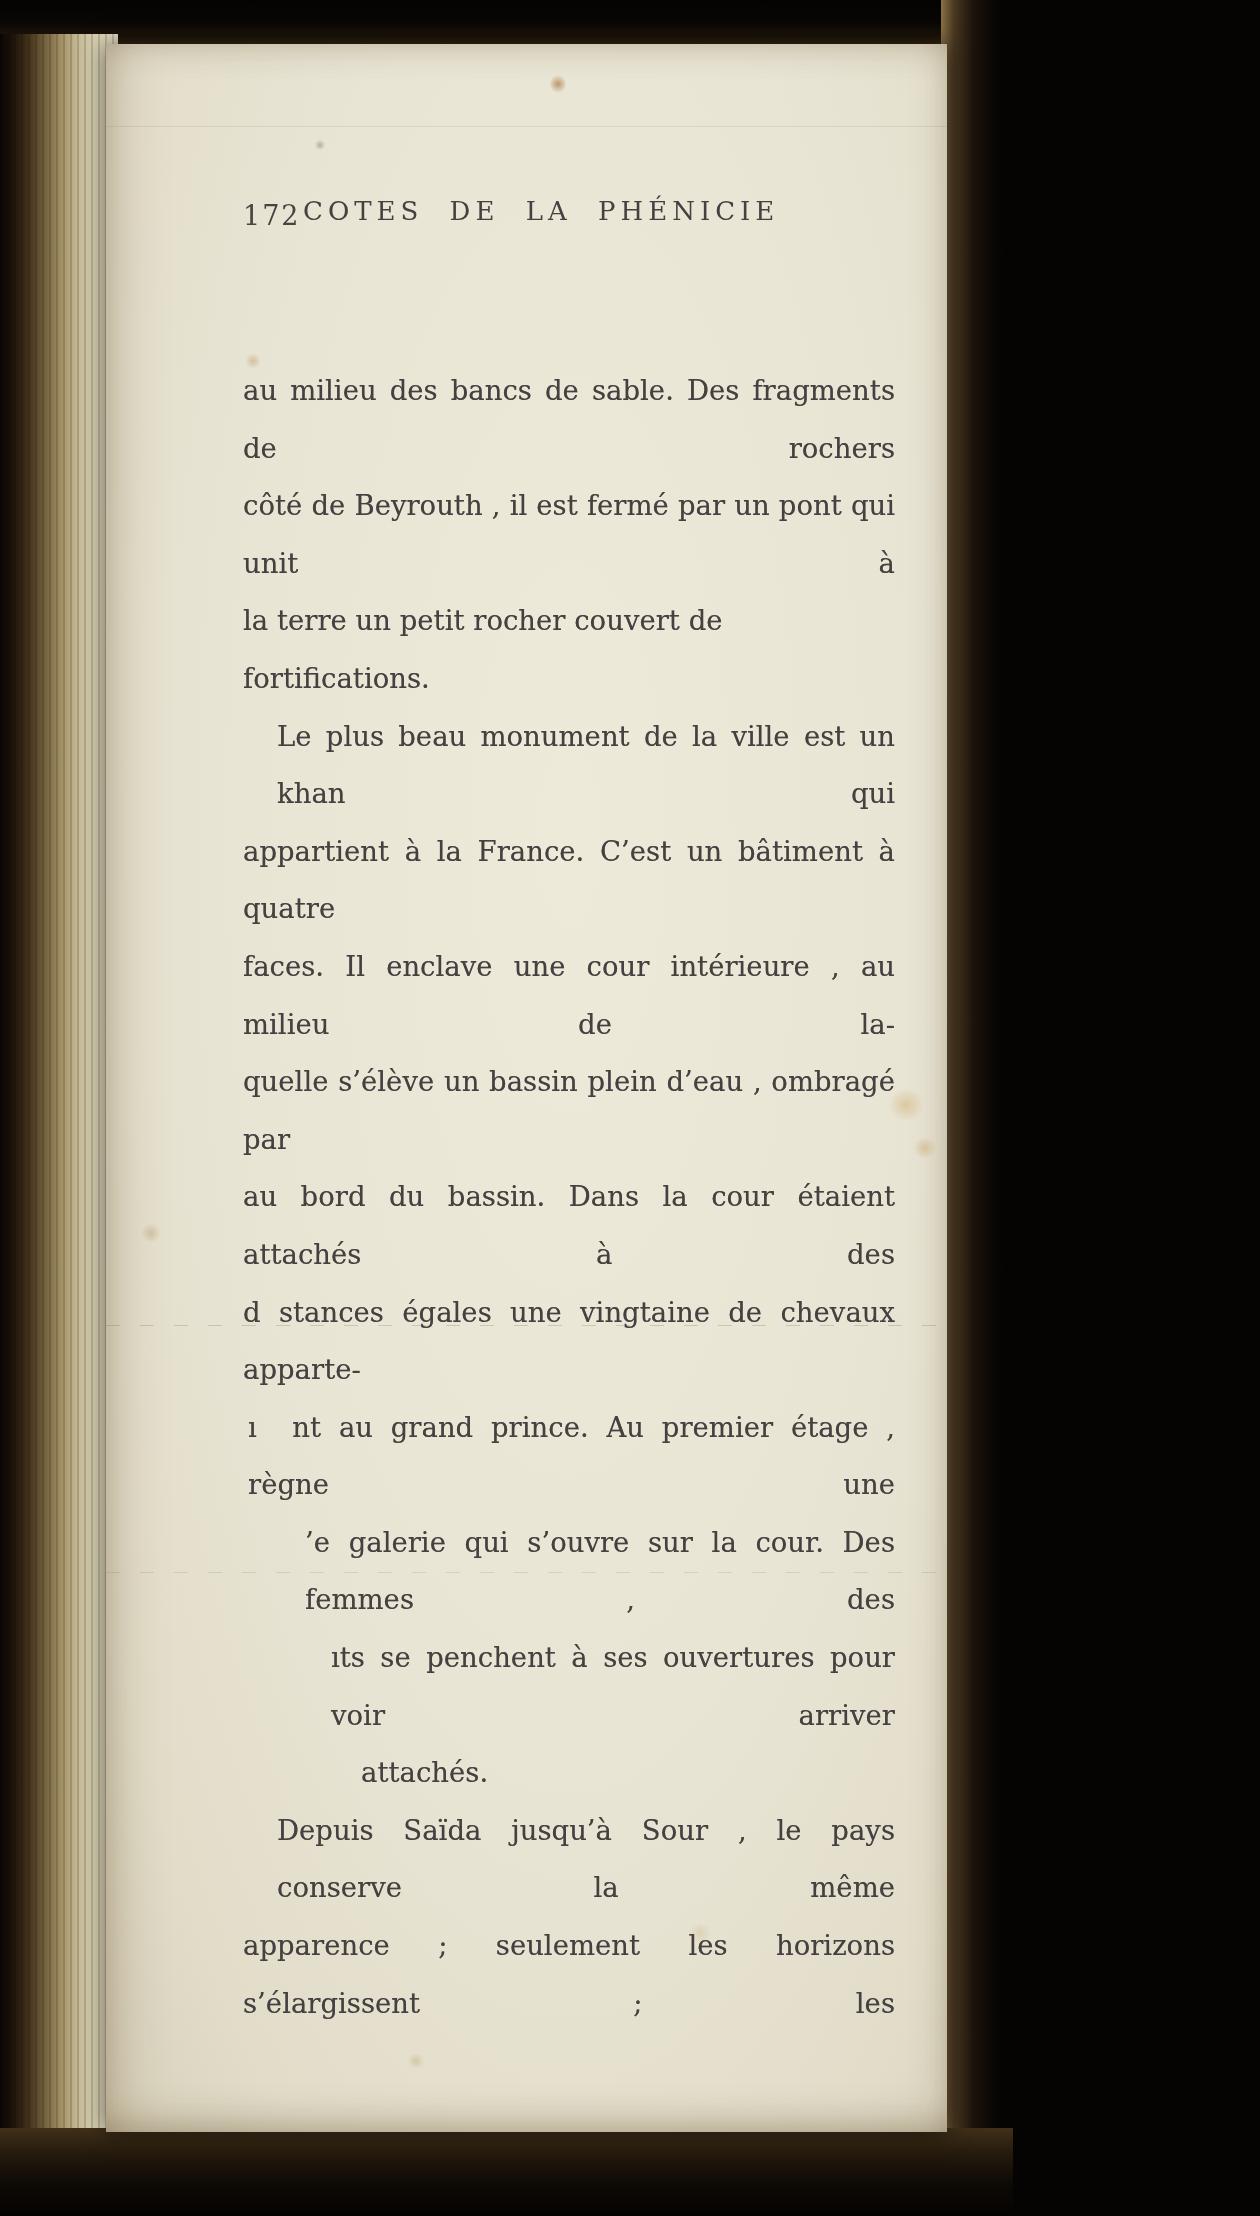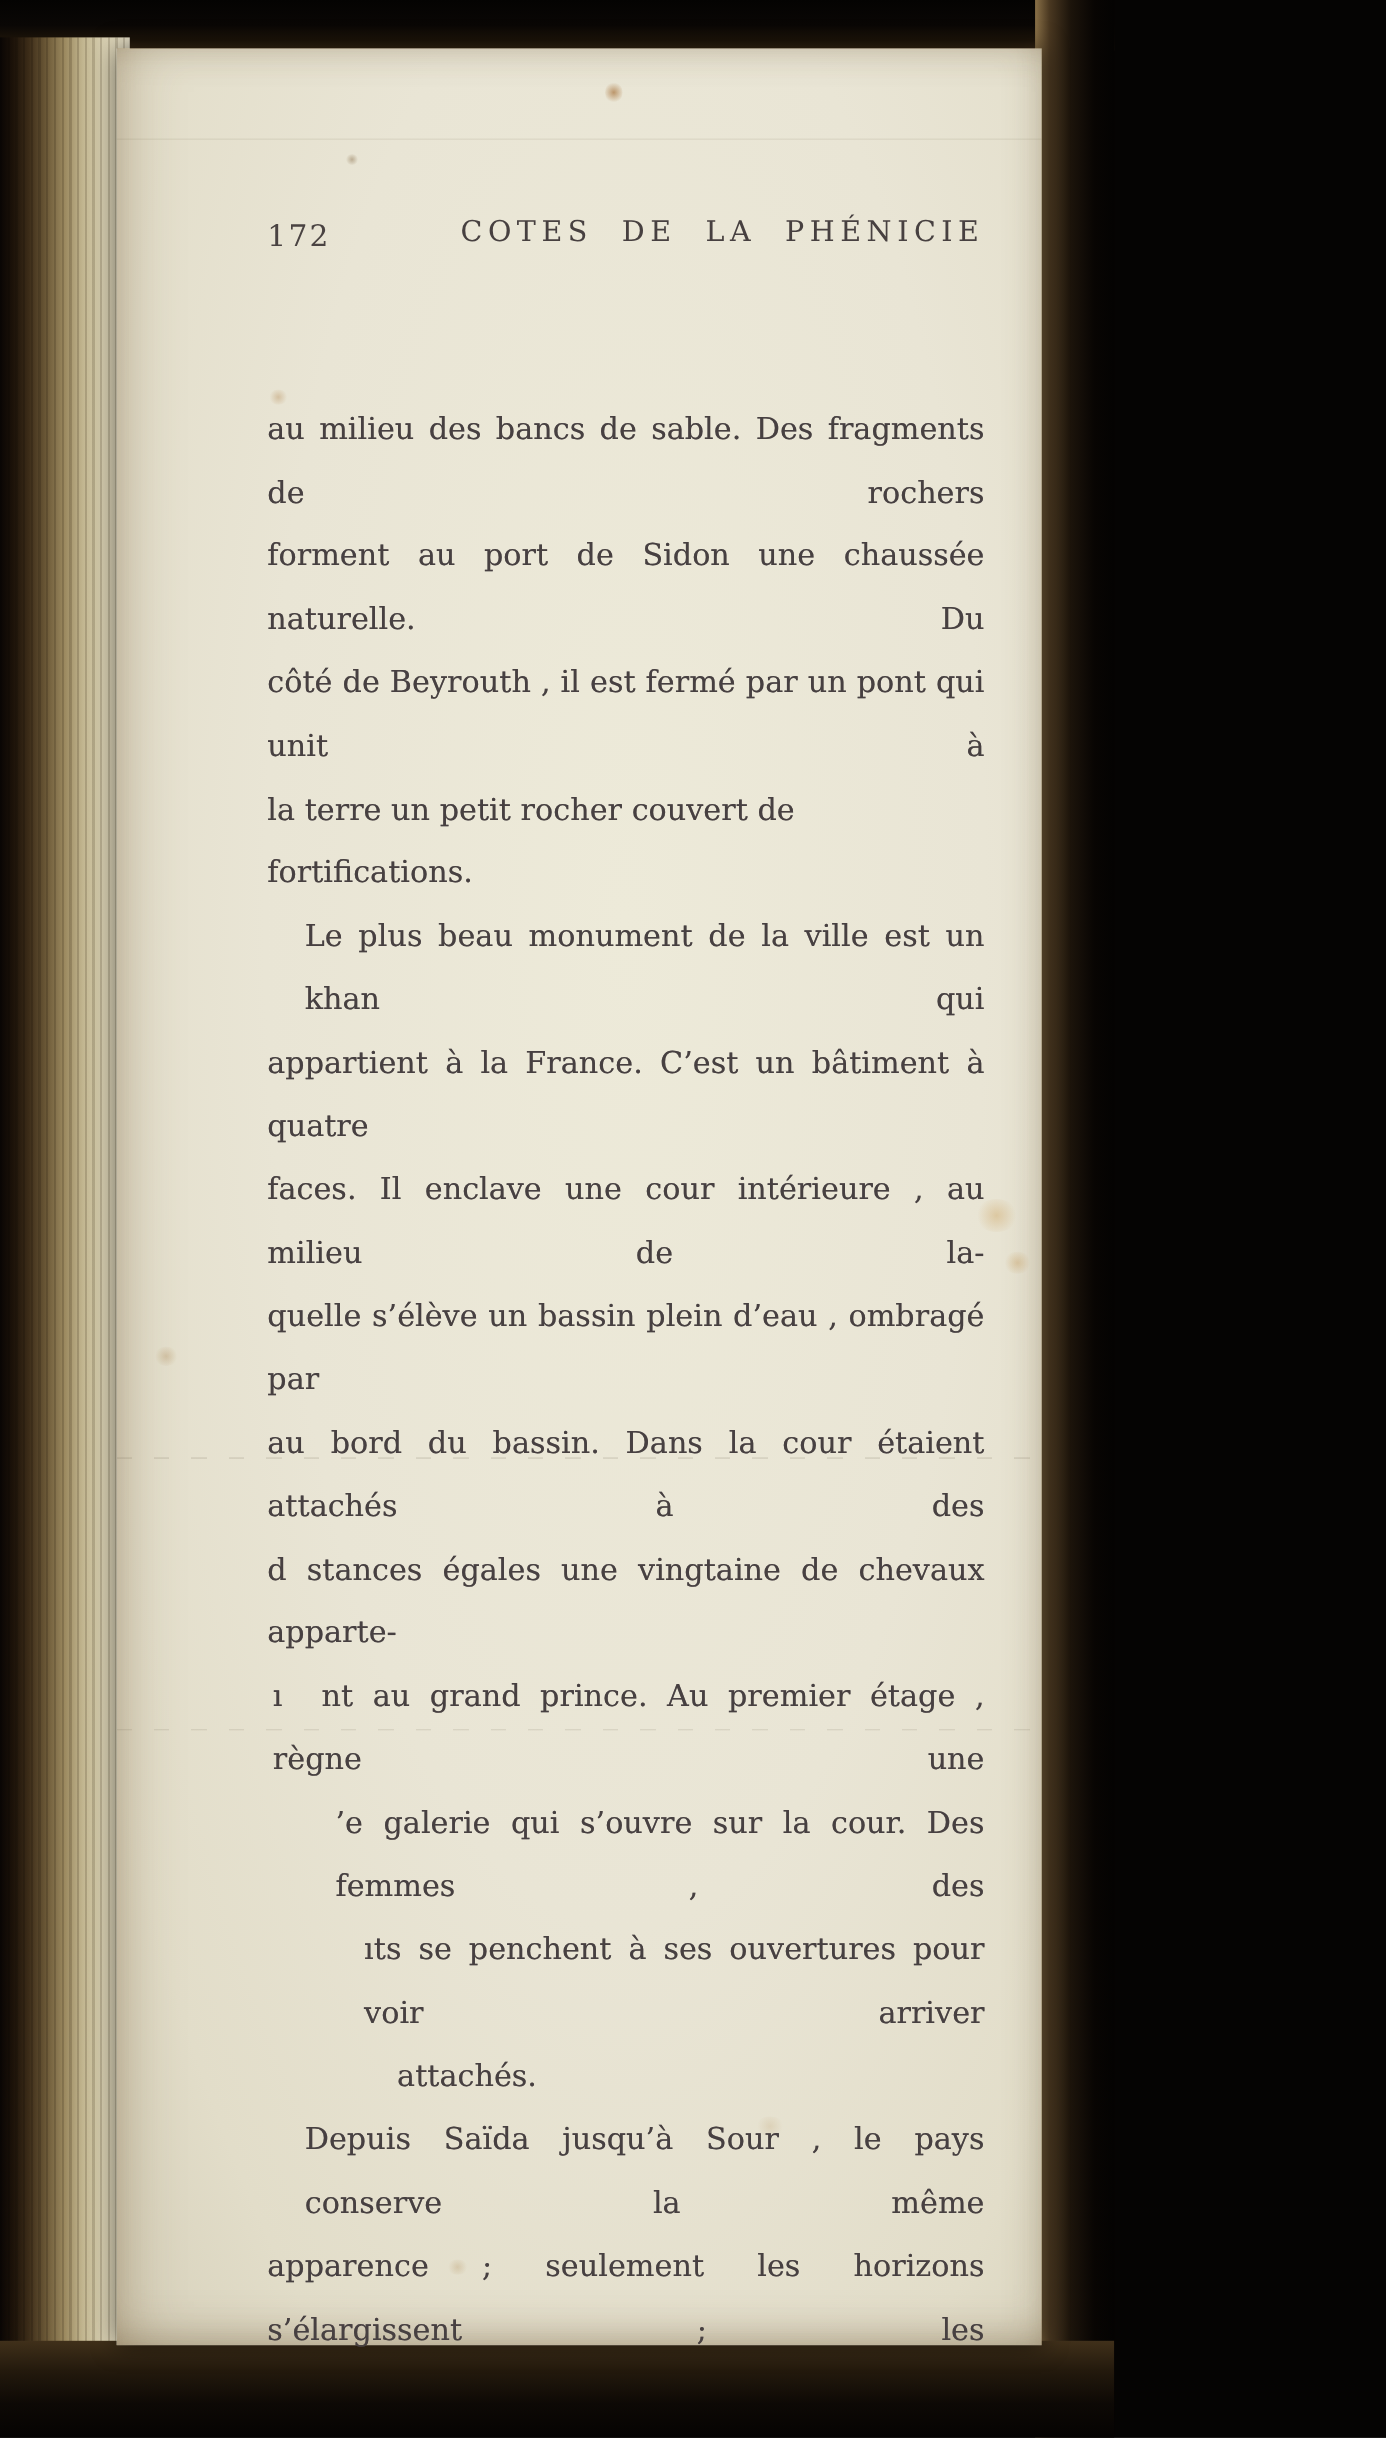--- a/index.html
+++ b/index.html
@@ -32,21 +32,21 @@
   
   .hairline{position:absolute;left:0;right:0;height:1px;background:rgba(125,115,92,0.28);}
   .hairline.dashed{background:repeating-linear-gradient(90deg,rgba(110,100,80,0.25) 0 14px,transparent 14px 34px);}
 
   
   .spot{position:absolute;border-radius:50%;pointer-events:none;}
 
   .header{position:absolute;left:137px;width:652px;top:152px;height:40px;
     color:#4a4342;}
   .pageno{position:absolute;left:0;top:4px;font-size:27px;letter-spacing:2px;}
-  .running-title{position:absolute;left:60px;right:0;top:0;text-align:right;
+  .running-title{position:absolute;left:60px;right:0;top:0;text-align:left;
     font-size:26px;letter-spacing:5px;word-spacing:13px;color:#474040;}
 
   .column{position:absolute;left:137px;width:652px;top:318px;color:#474041;
     font-size:27.5px;line-height:57.6px;
     text-rendering:optimizeLegibility;}
   .line{white-space:normal;text-align:left;text-shadow:0 0 0.5px rgba(71,64,65,0.55);}
   .line.just{text-align:justify;text-align-last:justify;}
 </style>
 </head>
 <body>
@@ -73,21 +73,20 @@
     <div class="spot" style="left:300px;top:2010px;width:20px;height:14px;background:radial-gradient(circle,rgba(160,115,50,0.22),rgba(160,115,50,0) 70%)"></div>
     <div class="spot" style="left:580px;top:1880px;width:28px;height:18px;background:radial-gradient(circle,rgba(170,125,60,0.16),rgba(170,125,60,0) 70%)"></div>
 
     <div class="header">
       <div class="pageno">172</div>
       <div class="running-title">COTES DE LA PHÉNICIE</div>
     </div>
 
     <div class="column">
         <div class="line just">au milieu des bancs de sable. Des fragments de rochers</div>
-        <div class="line just">forment au port de Sidon une chaussée naturelle. Du</div>
         <div class="line just">côté de Beyrouth&nbsp;, il est fermé par un pont qui unit à</div>
         <div class="line">la terre un petit rocher couvert de fortifications.</div>
         <div class="line just" style="padding-left: 34px;">Le plus beau monument de la ville est un khan qui</div>
         <div class="line just">appartient à la France. C’est un bâtiment à quatre</div>
         <div class="line just">faces. Il enclave une cour intérieure&nbsp;, au milieu de la-</div>
         <div class="line just">quelle s’élève un bassin plein d’eau&nbsp;, ombragé par</div>
         <div class="line just">au bord du bassin. Dans la cour étaient attachés à des</div>
         <div class="line just">d&nbsp;stances égales une vingtaine de chevaux apparte-</div>
         <div class="line just" style="padding-left: 5px;">ı&nbsp;&nbsp;nt au grand prince. Au premier étage&nbsp;, règne une</div>
         <div class="line just" style="padding-left: 62px;">’e galerie qui s’ouvre sur la cour. Des femmes&nbsp;, des</div>

